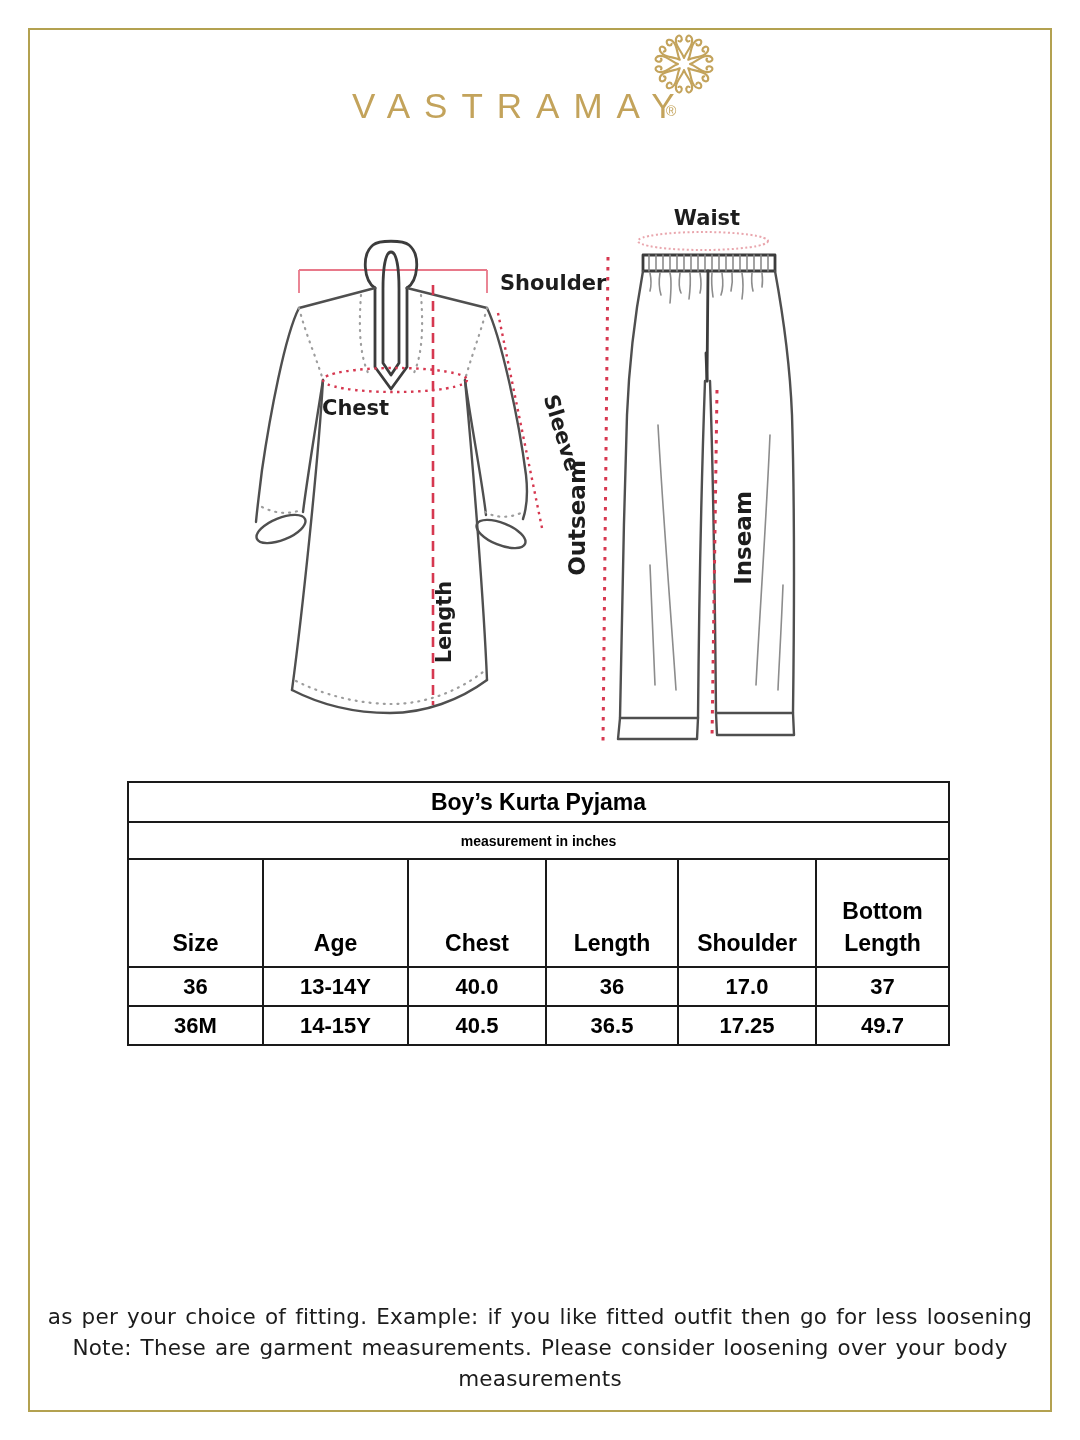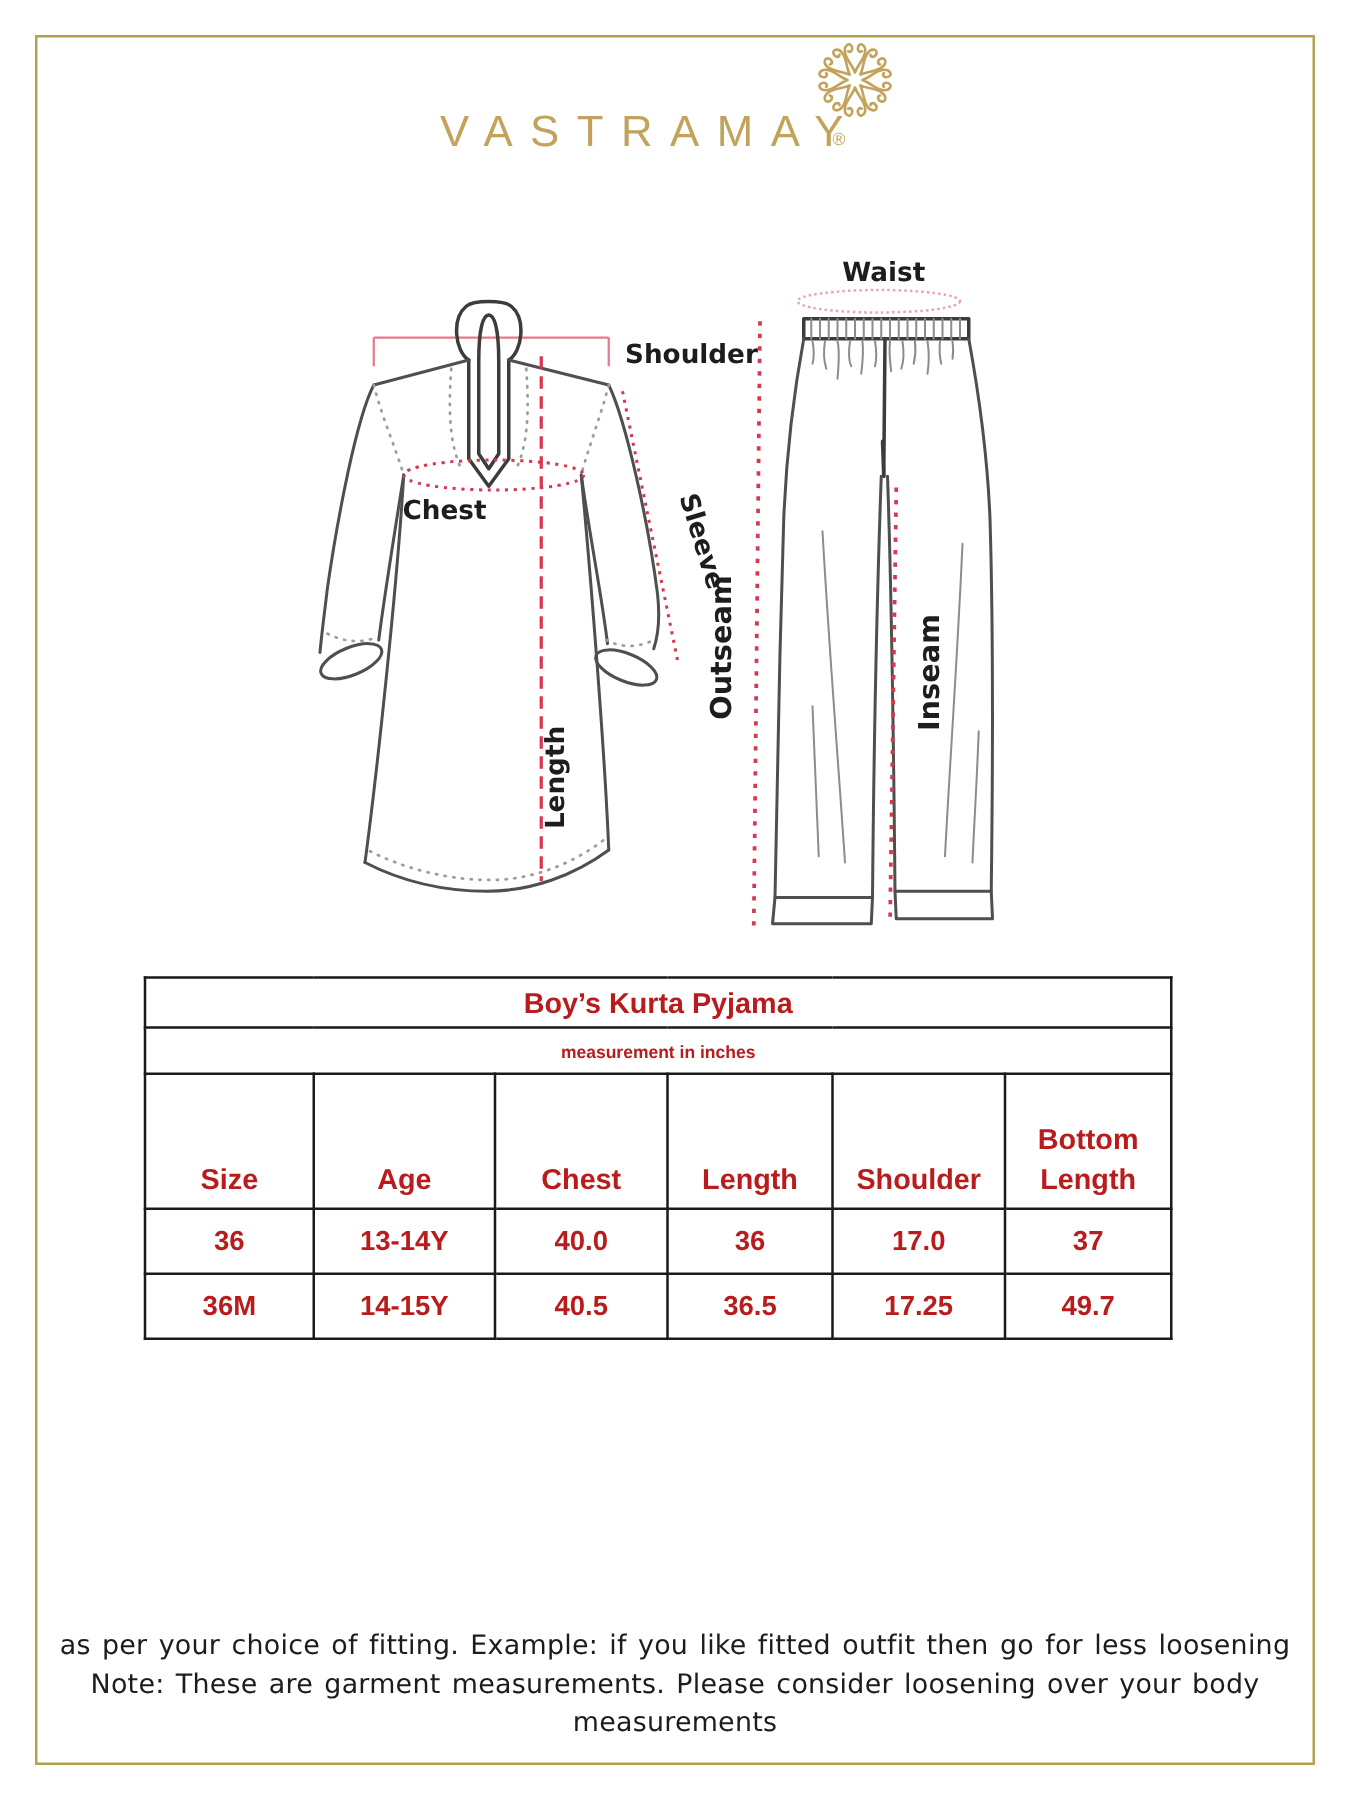--- a/index.html
+++ b/index.html
@@ -31,27 +31,27 @@
   .g-dot{fill:none;stroke:#9d9d9d;stroke-width:2.2;stroke-dasharray:1 6;stroke-linecap:round;}
   .a-dash{fill:none;stroke:var(--annotation);stroke-width:2.6;stroke-dasharray:10 6;}
   .a-dot{fill:none;stroke:var(--annotation);stroke-width:2.4;stroke-dasharray:2.5 4.5;}
   .a-sqdot{fill:none;stroke:var(--annotation);stroke-width:3;stroke-dasharray:3.5 6.5;}
   .a-solid{fill:none;stroke:var(--bracket);stroke-width:1.8;}
   .a-waist{fill:none;stroke:var(--waist-pink);stroke-width:2;stroke-dasharray:2 2.5;}
   .d-label{font-family:"DejaVu Sans",sans-serif;font-size:21px;font-weight:600;fill:var(--ink);}
   .d-label-lg{font-family:"DejaVu Sans",sans-serif;font-size:23px;font-weight:600;fill:var(--ink);}
 
   
-  .size-table{position:absolute;left:115px;top:781px;width:821px;border-collapse:collapse;
-              table-layout:fixed;color:#b91c1c;background:#fff;}
+  .size-table{position:absolute;left:127px;top:781px;width:821px;border-collapse:collapse;
+              table-layout:fixed;color:#000000;background:#fff;}
   .size-table th,.size-table td{border:2px solid var(--table-border);text-align:center;font-weight:bold;}
   .t-title{font-size:23px;height:40px;}
   .t-sub{font-size:14px;height:37px;}
   .t-head th{font-size:23px;height:108px;vertical-align:bottom;padding-bottom:7px;line-height:1.4;margin-top:12px;}
-  .size-table tbody td{font-size:22px;height:52px;margin-top:32px;}
+  .size-table tbody td{font-size:22px;height:39px;margin-top:32px;}
 
   
   .note{position:absolute;left:45px;right:45px;top:1301px;text-align:center;
         font-family:"DejaVu Sans",sans-serif;font-size:21.5px;color:#1c1c1c;
         line-height:31px;letter-spacing:0.2px;word-spacing:2px;}
 </style>
 </head>
 <body>
 
 <div class="page">

